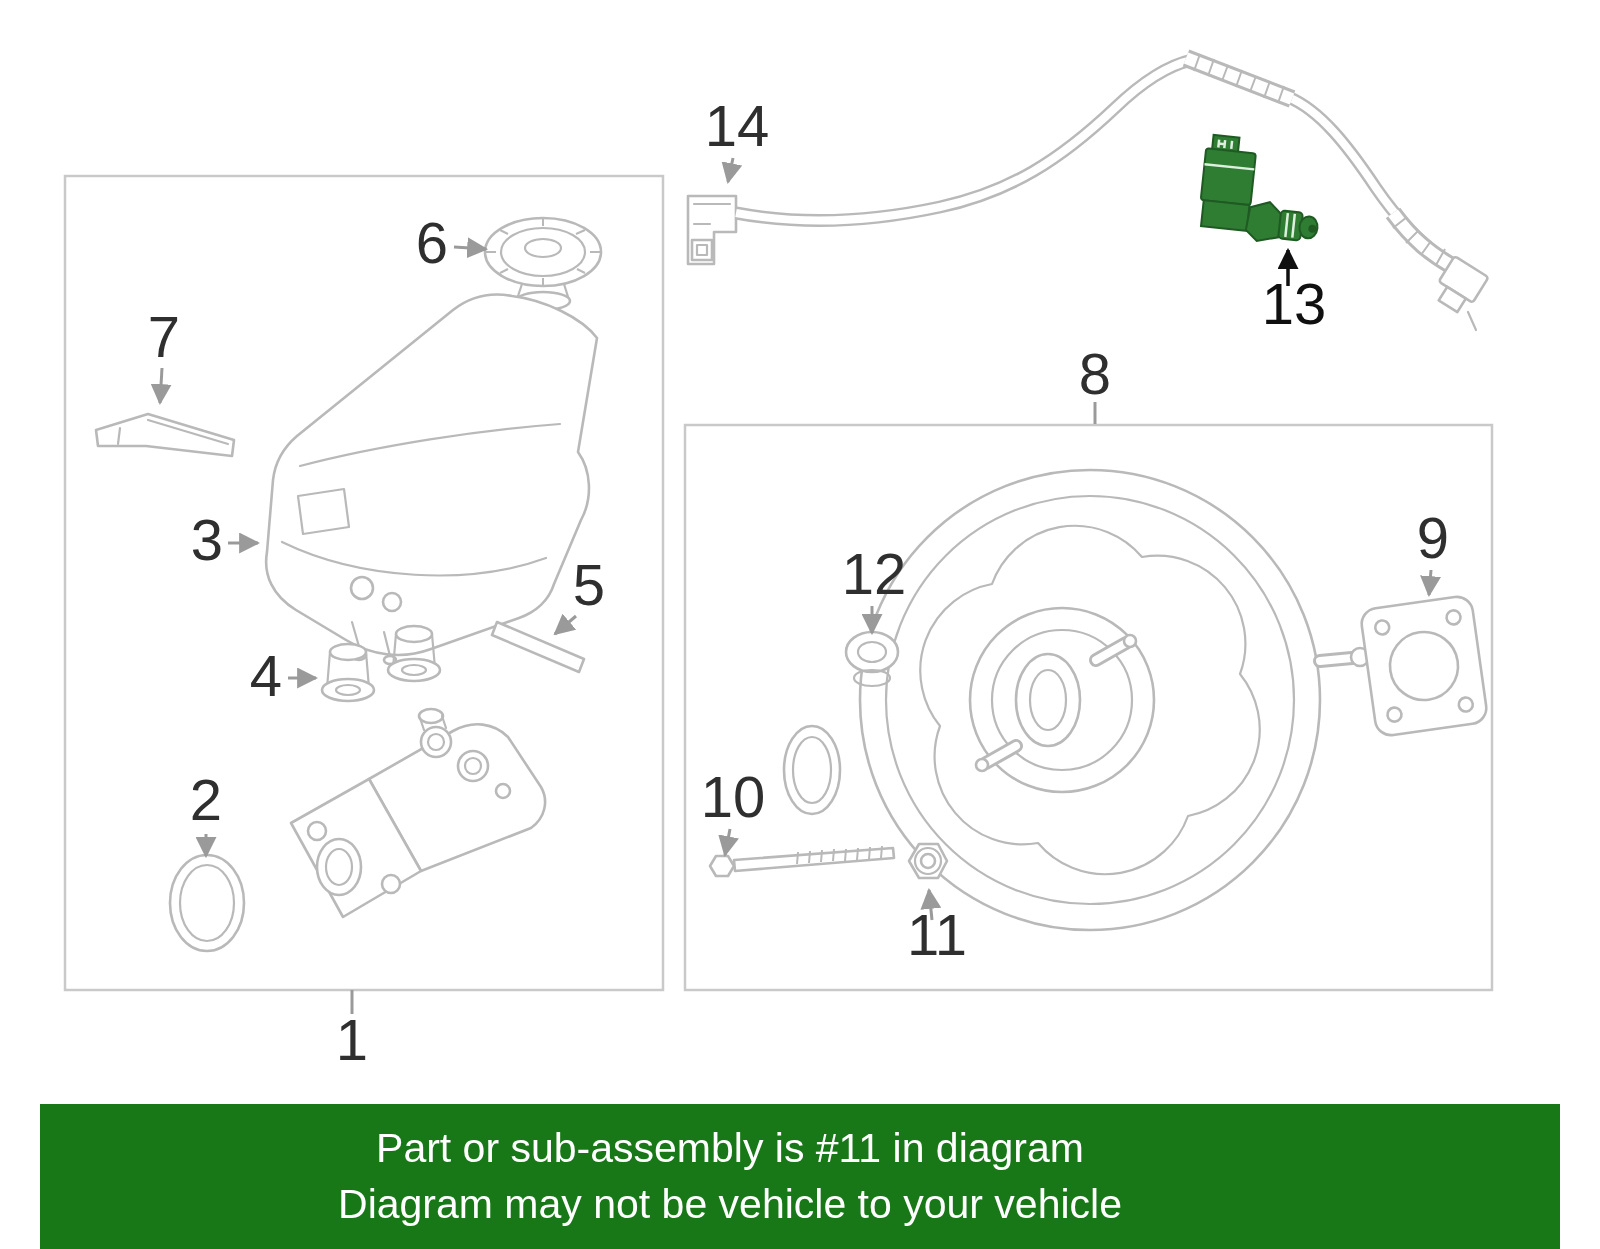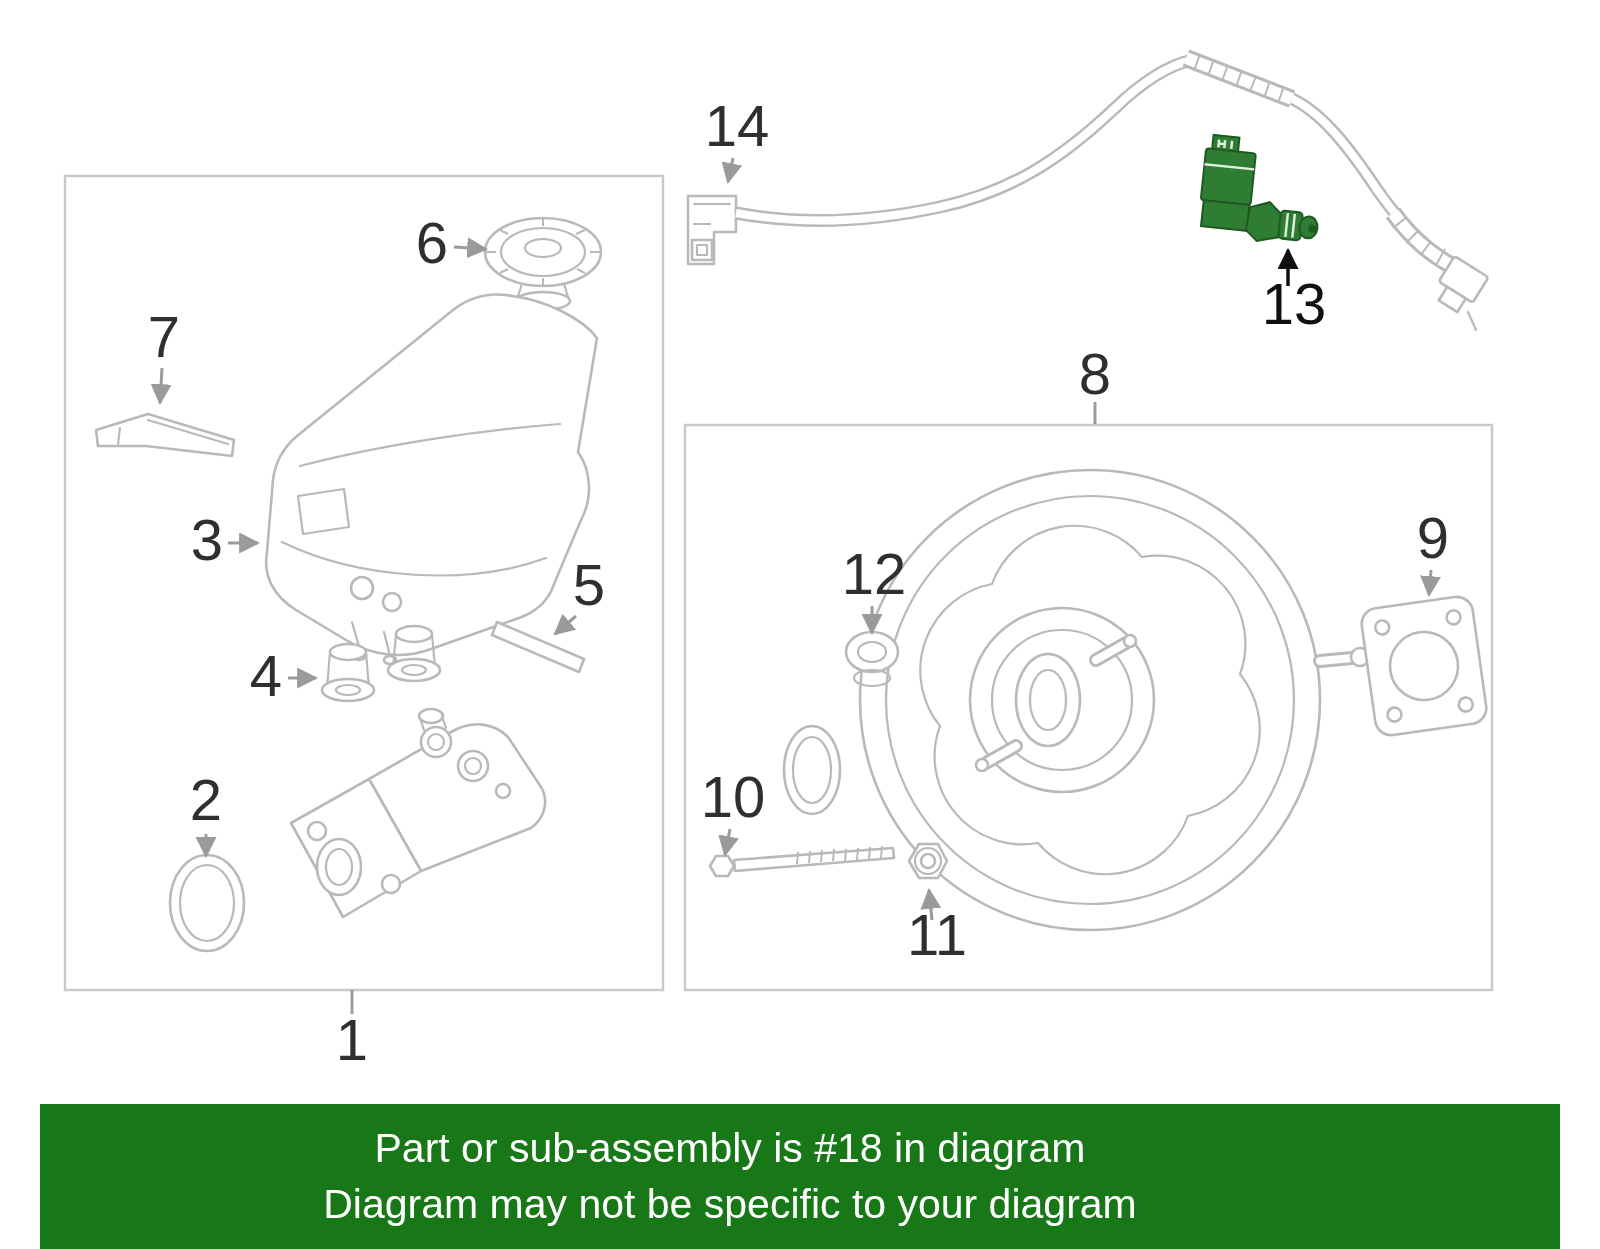--- a/index.html
+++ b/index.html
@@ -244,17 +244,17 @@
     <path class="leader leader-dark" d="M 1288,286 L 1288,250" marker-end="url(#arrd)"></path>
     <text class="lbl lbl-dark" x="1294" y="324">13</text>
   </g>
   <g>
     <path class="leader" d="M 733,158 L 728,182" marker-end="url(#arr)"></path>
     <text class="lbl" x="737" y="146">14</text>
   </g>
 </svg>
 
 <div class="banner">
-  <div class="banner-line">Part or sub-assembly is #18 in diagram</div>
-  <div class="banner-line">Diagram may not be specific to your diagram</div>
+  <div class="banner-line">Part or sub-assembly is #11 in diagram</div>
+  <div class="banner-line">Diagram may not be vehicle to your vehicle</div>
 </div>
 
 </div>
 
 </body></html>

